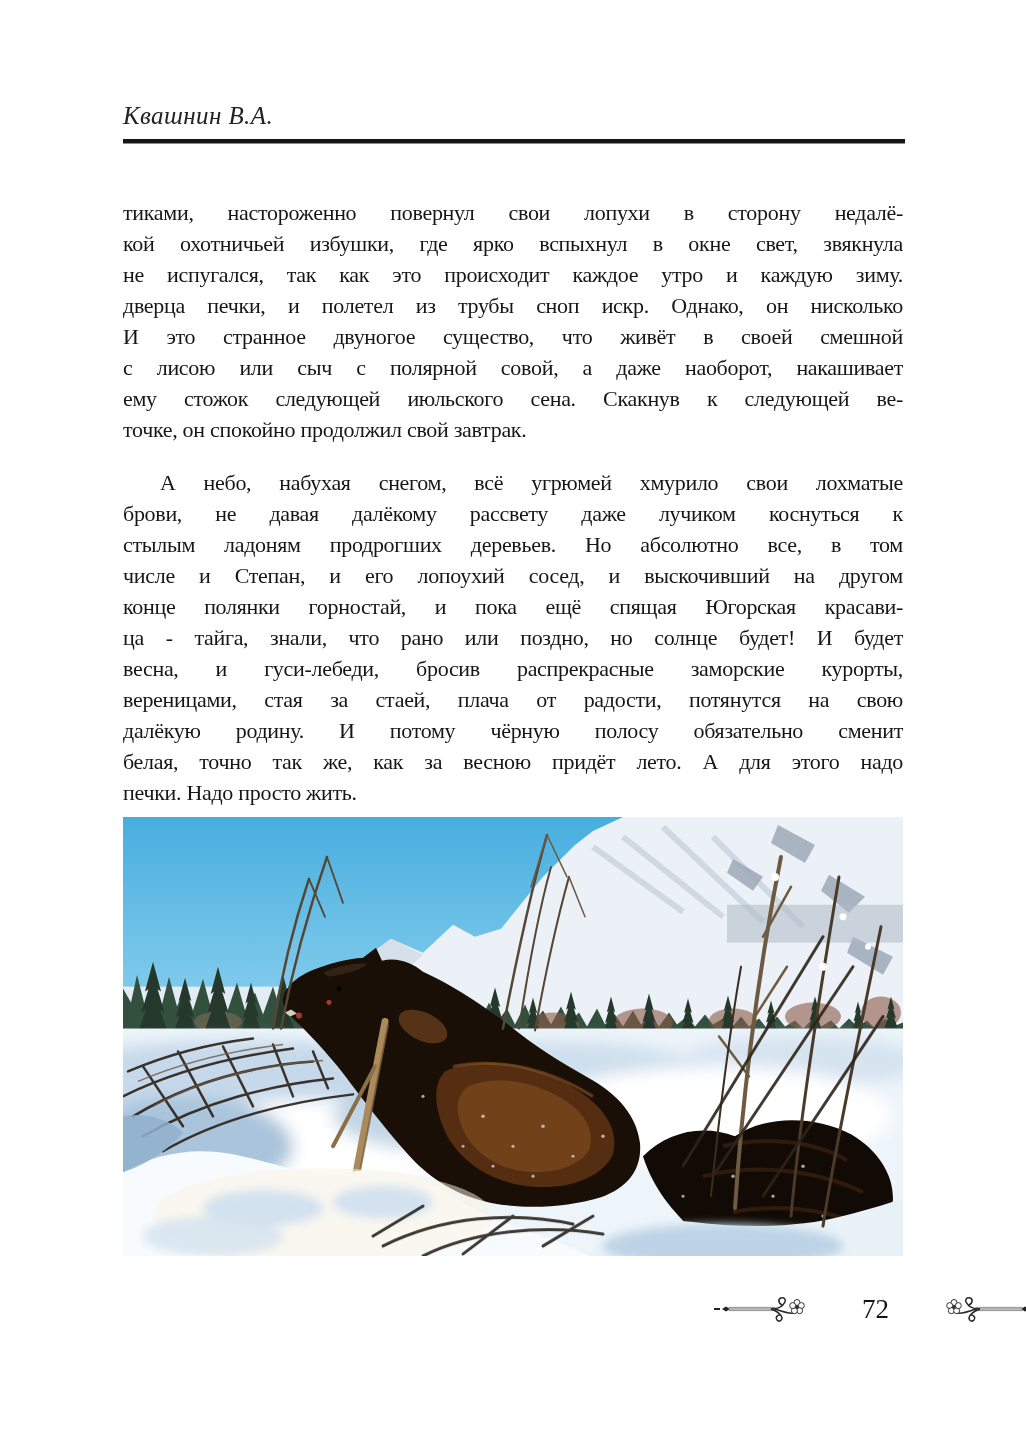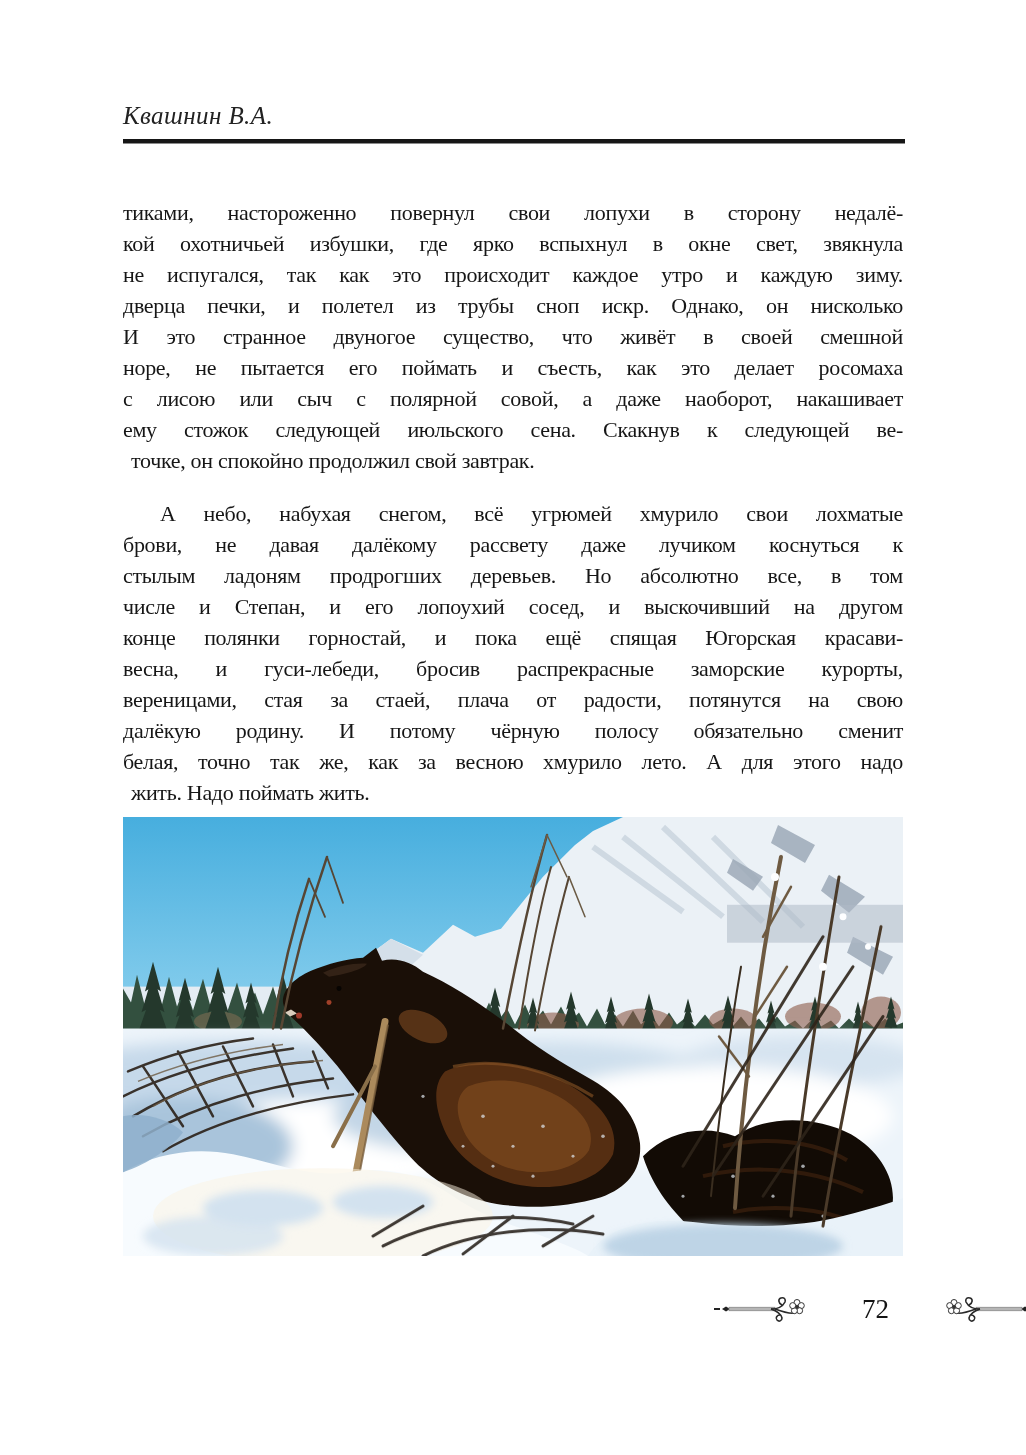--- a/index.html
+++ b/index.html
@@ -31,21 +31,21 @@
   .textblock {
     position:absolute; left:123px; top:197px; width:780px;
     color:#161616;
     font-size:22px;
     line-height:31px;
     letter-spacing:-0.3px;
     font-family:Liberation Serif, serif;
   }
   .para { margin:0; }
   .line { text-align:justify; text-align-last:justify; white-space:normal; }
-  .line.last { text-align-last:left;margin-left:8px; }
+  .line.last { text-align-last:left; }
   .textblock .para:nth-child(2) .line:first-child { text-indent:37px;margin-top:22px; }
 
   
   .photo {
     position:absolute; left:123px; top:817px; width:780px; height:439px;
     overflow:hidden; background:#cfe3ef;
   }
   .photo svg { display:block; width:780px; height:439px; }
 
   
@@ -73,36 +73,36 @@
     <div class="rule"></div>
   </div>
 
   <div class="textblock">
       <div class="para">
         <div class="line">тиками, настороженно повернул свои лопухи в сторону недалё-</div>
         <div class="line">кой охотничьей избушки, где ярко вспыхнул в окне свет, звякнула</div>
         <div class="line">не испугался, так как это происходит каждое утро и каждую зиму.</div>
         <div class="line">дверца печки, и полетел из трубы сноп искр. Однако, он нисколько</div>
         <div class="line">И это странное двуногое существо, что живёт в своей смешной</div>
-        <div class="line">норе, не пытается его поймать и съесть, как это делает росомаха</div>
         <div class="line">с лисою или сыч с полярной совой, а даже наоборот, накашивает</div>
         <div class="line">ему стожок следующей июльского сена. Скакнув к следующей ве-</div>
         <div class="line last">точке, он спокойно продолжил свой завтрак.</div>
       </div>
       <div class="para">
         <div class="line">А небо, набухая снегом, всё угрюмей хмурило свои лохматые</div>
         <div class="line">брови, не давая далёкому рассвету даже лучиком коснуться к</div>
         <div class="line">стылым ладоням продрогших деревьев. Но абсолютно все, в том</div>
         <div class="line">числе и Степан, и его лопоухий сосед, и выскочивший на другом</div>
         <div class="line">конце полянки горностай, и пока ещё спящая Югорская красави-</div>
+        <div class="line">ца - тайга, знали, что рано или поздно, но солнце будет! И будет</div>
         <div class="line">весна, и гуси-лебеди, бросив распрекрасные заморские курорты,</div>
         <div class="line">вереницами, стая за стаей, плача от радости, потянутся на свою</div>
         <div class="line">далёкую родину. И потому чёрную полосу обязательно сменит</div>
-        <div class="line">белая, точно так же, как за весною хмурило лето. А для этого надо</div>
-        <div class="line last">жить. Надо поймать жить.</div>
+        <div class="line">белая, точно так же, как за весною придёт лето. А для этого надо</div>
+        <div class="line last">печки. Надо просто жить.</div>
       </div>
     </div>
 
   <div class="photo">
     <svg viewBox="0 0 780 440" preserveAspectRatio="none">
       <defs>
         <linearGradient id="sky" x1="0" y1="0" x2="0" y2="1">
           <stop offset="0" stop-color="#47aede"></stop>
           <stop offset="1" stop-color="#8fd2ef"></stop>
         </linearGradient>

